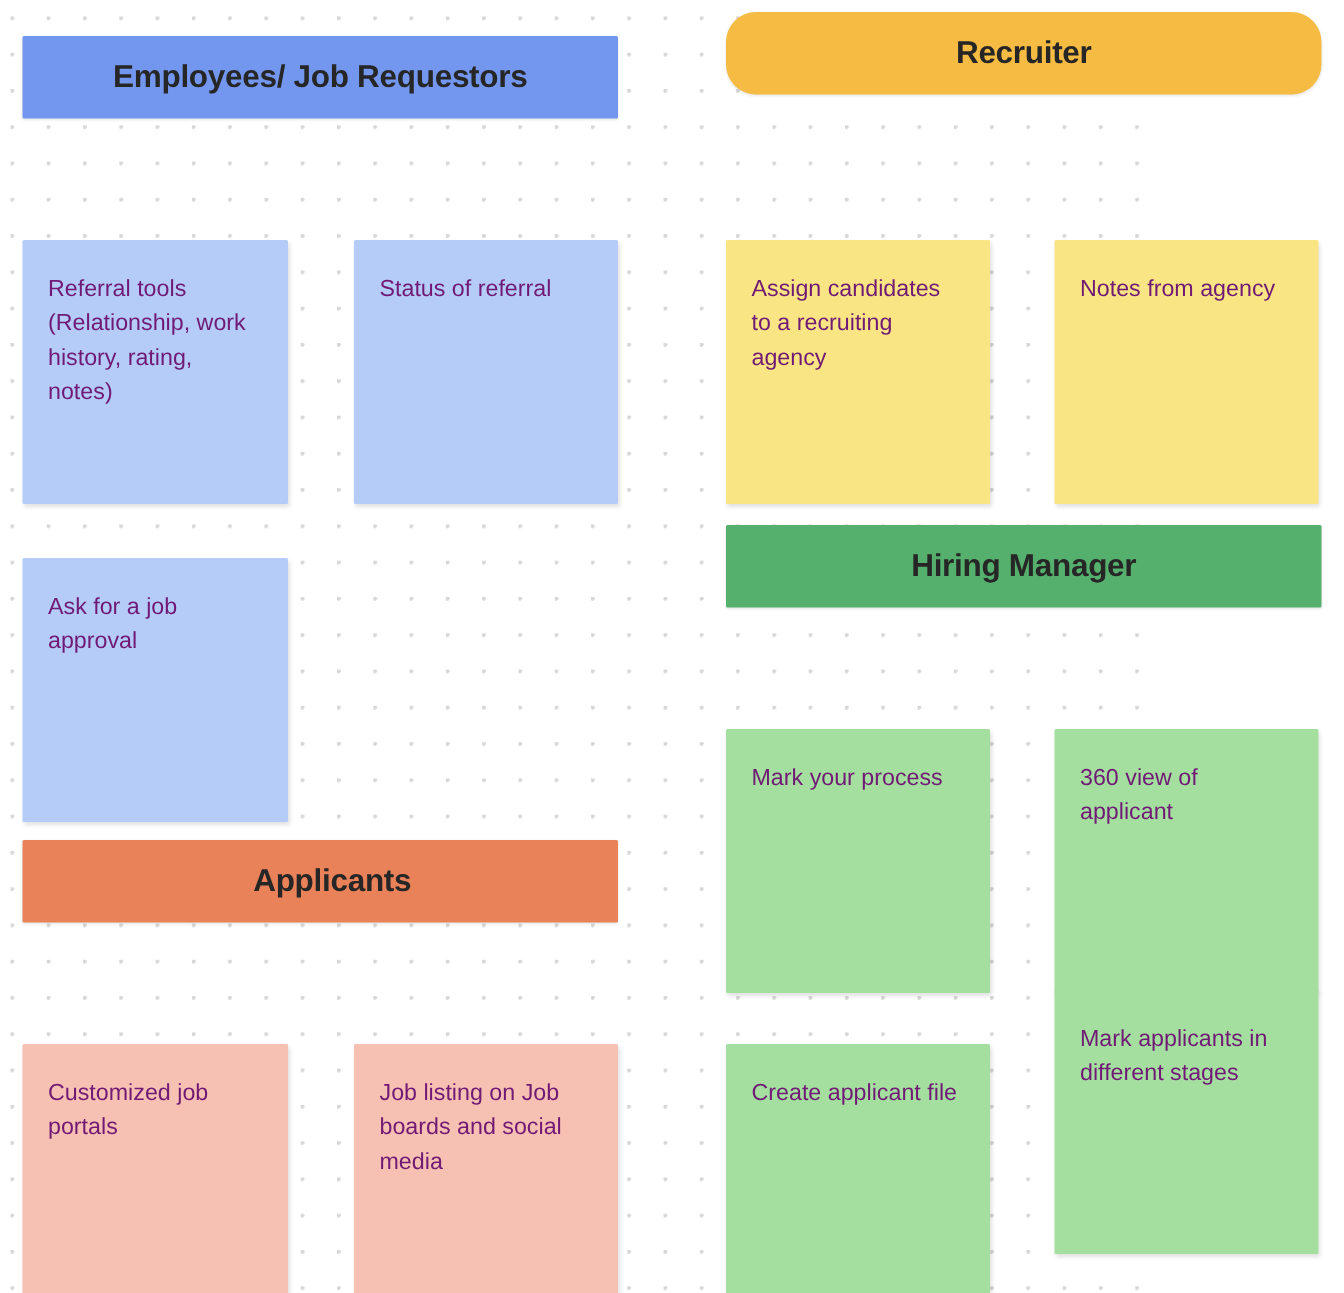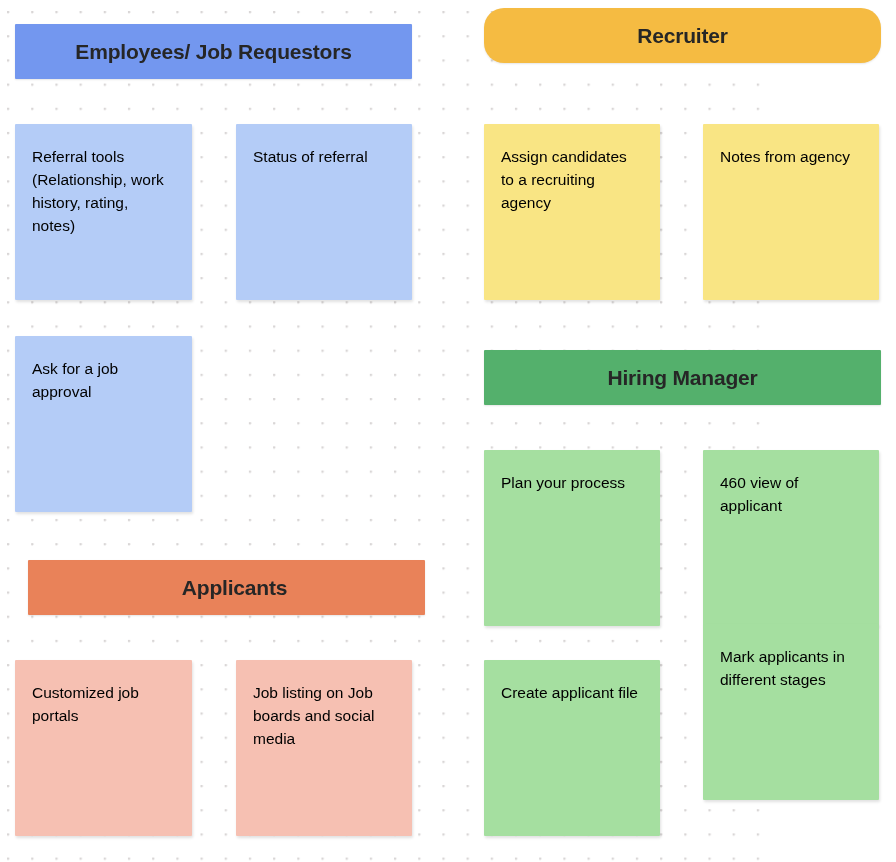--- a/index.html
+++ b/index.html
@@ -41,27 +41,28 @@
     text-align: center;
     border-radius: 1px;
     box-shadow: 0 1px 2px rgba(0,0,0,0.10);
   }
 
   
   .sticky {
     position: absolute;
     box-sizing: border-box;
     padding: 21px 17px 21px 17px;
-    color: #000000;
+    color: #701a75;
     font-size: 15.5px;
     line-height: 23px;
     border-radius: 1px;
     box-shadow: 1px 2px 3px rgba(0,0,0,0.12);
     overflow: hidden;
     word-wrap: break-word;
+    margin-top: 36px;
   }
   .sticky-text {
     display: block;
     white-space: pre-line;
   }
 </style>
 </head>
 <body>
 
 <div id="board">
@@ -79,37 +80,37 @@
     </div>
     <div class="group-header" style="left: 484px; top: 8px; width: 397px; height: 55px; background-color: rgb(245, 187, 66); border-radius: 20px;">
       <span>Recruiter</span>
     </div>
     <div class="sticky" style="left: 484px; top: 124px; width: 176px; height: 176px; background-color: rgb(249, 229, 132);">
       <span class="sticky-text">Assign candidates to a recruiting agency</span>
     </div>
     <div class="sticky" style="left: 703px; top: 124px; width: 176px; height: 176px; background-color: rgb(249, 229, 132);">
       <span class="sticky-text">Notes from agency</span>
     </div>
-    <div class="group-header" style="left: 28px; top: 560px; width: 397px; height: 55px; background-color: rgb(233, 130, 89); padding-left: 16px;">
+    <div class="group-header" style="left: 15px; top: 560px; width: 397px; height: 55px; background-color: rgb(233, 130, 89); padding-left: 16px;">
       <span>Applicants</span>
     </div>
     <div class="sticky" style="left: 236px; top: 660px; width: 176px; height: 176px; background-color: rgb(246, 192, 178);">
       <span class="sticky-text">Job listing on Job boards and social media</span>
     </div>
     <div class="sticky" style="left: 15px; top: 660px; width: 177px; height: 176px; background-color: rgb(246, 192, 178);">
       <span class="sticky-text">Customized job portals</span>
     </div>
     <div class="group-header" style="left: 484px; top: 350px; width: 397px; height: 55px; background-color: rgb(84, 176, 108);">
       <span>Hiring Manager</span>
     </div>
     <div class="sticky" style="left: 484px; top: 450px; width: 176px; height: 176px; background-color: rgb(165, 223, 160);">
-      <span class="sticky-text">Plan your process</span>
+      <span class="sticky-text">Mark your process</span>
     </div>
     <div class="sticky" style="left: 703px; top: 450px; width: 176px; height: 176px; background-color: rgb(165, 223, 160);">
-      <span class="sticky-text">460 view of applicant</span>
+      <span class="sticky-text">360 view of applicant</span>
     </div>
     <div class="sticky" style="left: 484px; top: 660px; width: 176px; height: 176px; background-color: rgb(165, 223, 160);">
       <span class="sticky-text">Create applicant file</span>
     </div>
     <div class="sticky" style="left: 703px; top: 624px; width: 176px; height: 176px; background-color: rgb(165, 223, 160);">
       <span class="sticky-text">Mark applicants in different stages</span>
     </div>
   </div>
 
 </body></html>

